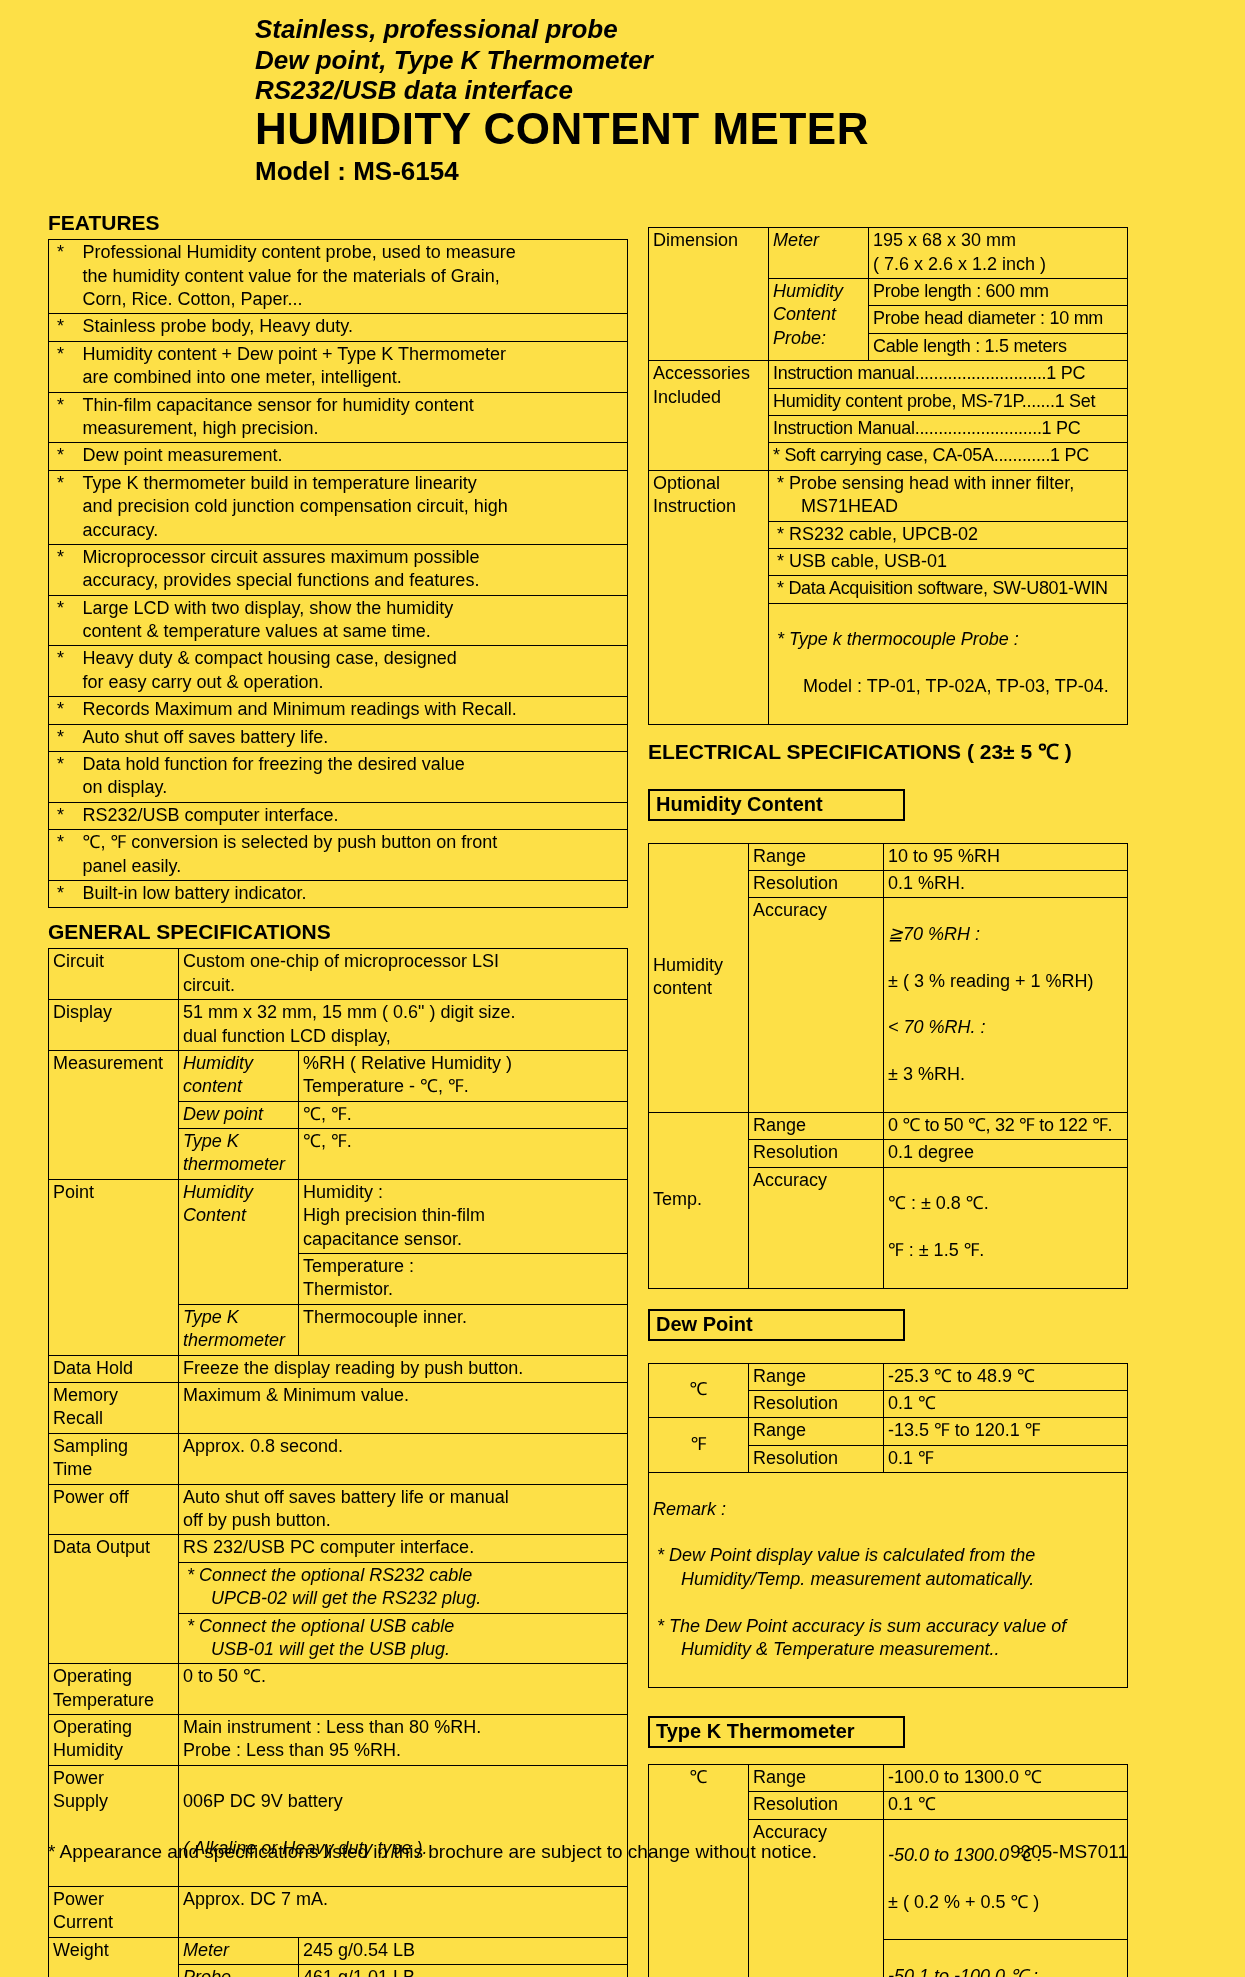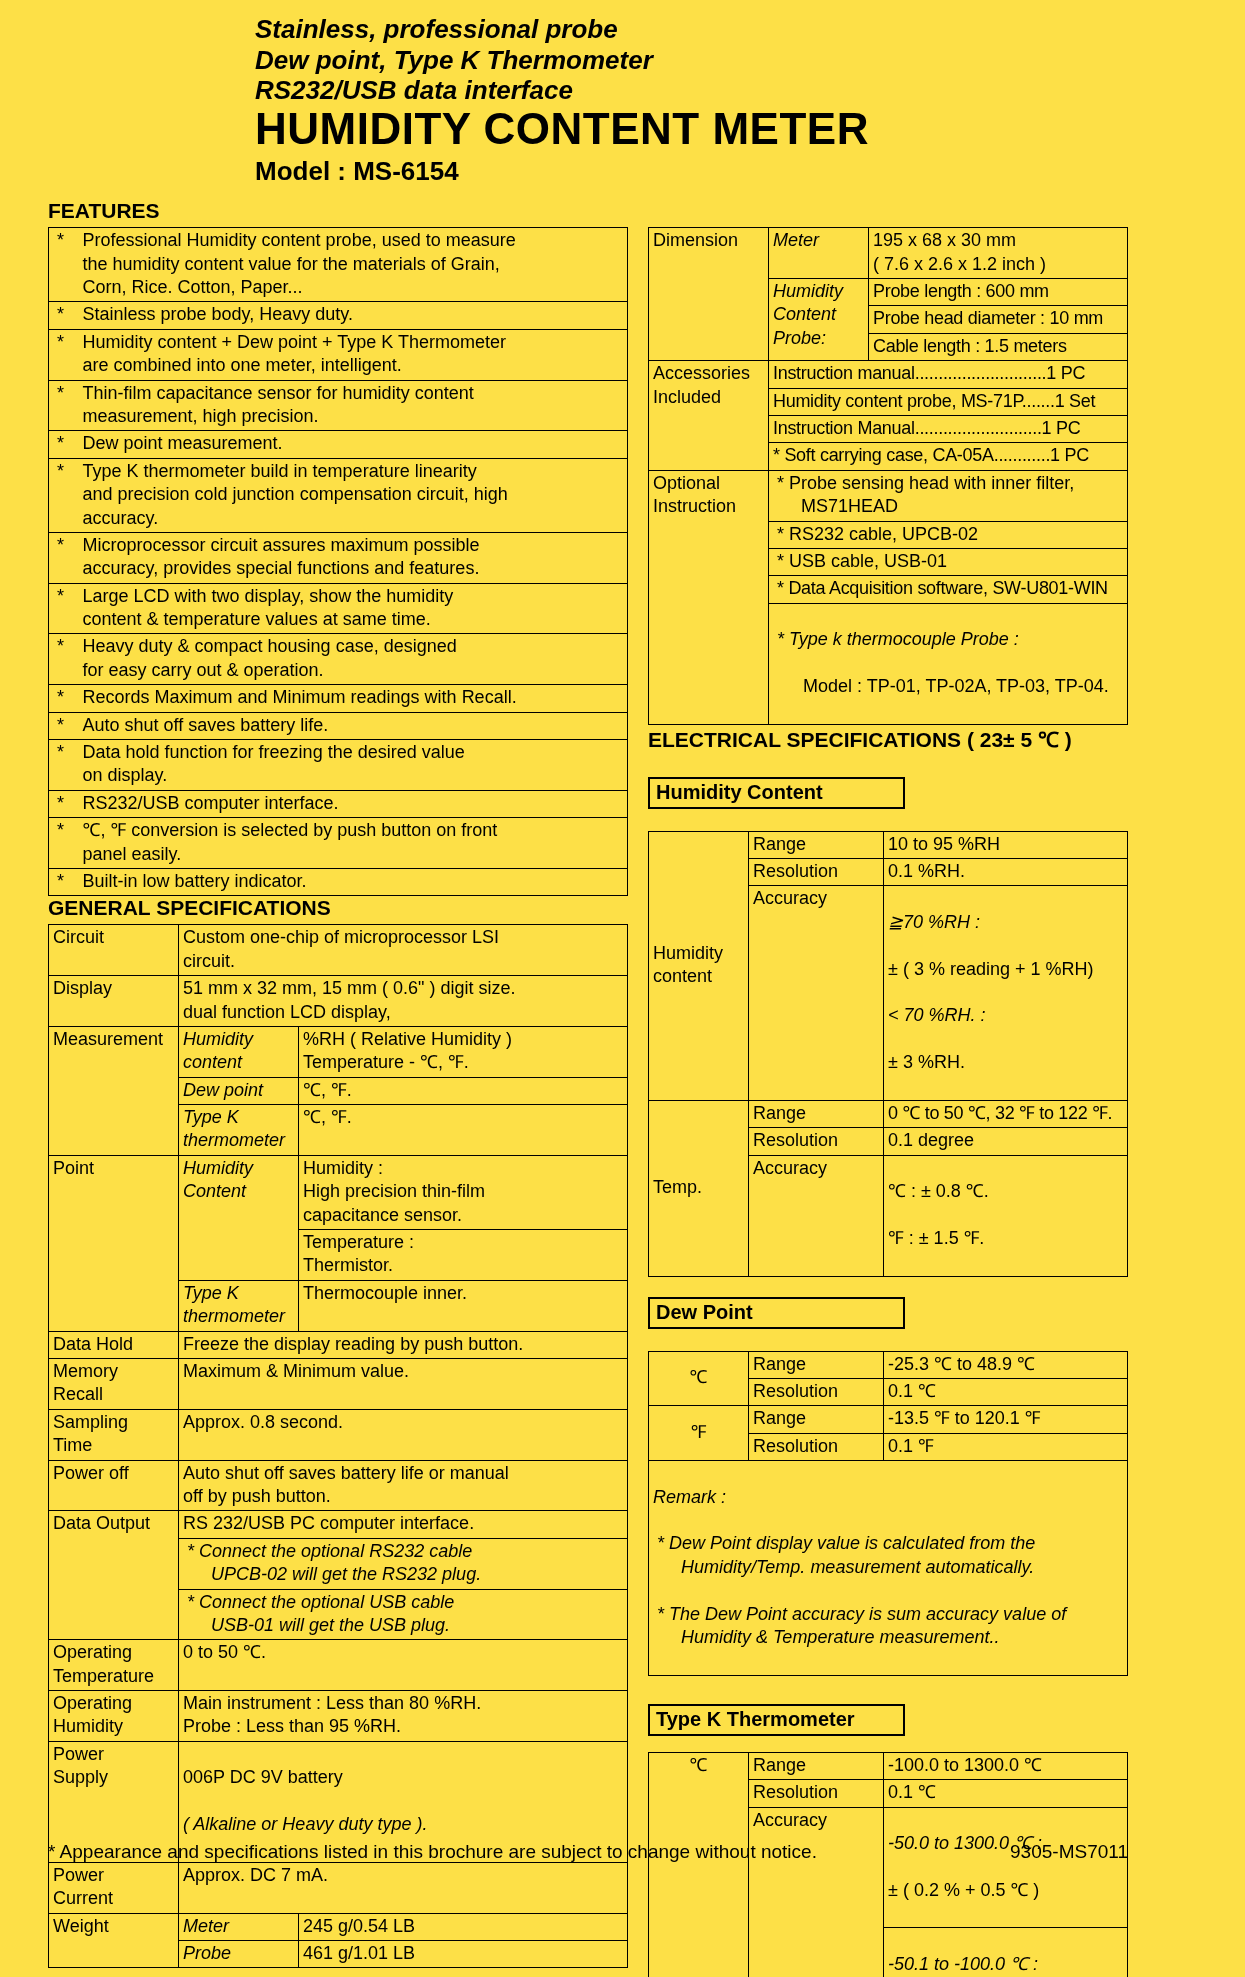--- a/index.html
+++ b/index.html
@@ -14,21 +14,21 @@
   .hdr { margin-left:207px; }
   .tagline { font-weight:bold; font-style:italic; font-size:26px; line-height:1.18; }
   .doc-title { font-size:44px; font-weight:bold; line-height:1.05; letter-spacing:0.5px; }
   .model { font-size:26px; font-weight:bold; margin-top:4px; }
 
   
   .cols { display:flex; gap:20px; margin-top:12px; }
   .col-left  { width:580px; flex:none; }
   .col-right { width:480px; flex:none; padding-top:28px; }
 
-  h2.sec { font-size:21px; font-weight:bold; margin:0 0 4px 0; }
+  h2.sec { font-size:21px; font-weight:bold; margin:12px 0 4px 0; }
 
   table { border-collapse:collapse; table-layout:fixed; width:100%; }
   td { border:1px solid #000; padding:1px 4px 2px 4px; vertical-align:top;
        white-space:pre-line; line-height:1.3; font-size:18px; }
   .it { font-style:italic; }
   .ctr { text-align:center; }
   .mid { vertical-align:middle; }
   .tight { letter-spacing:-0.3px; }
 
   

